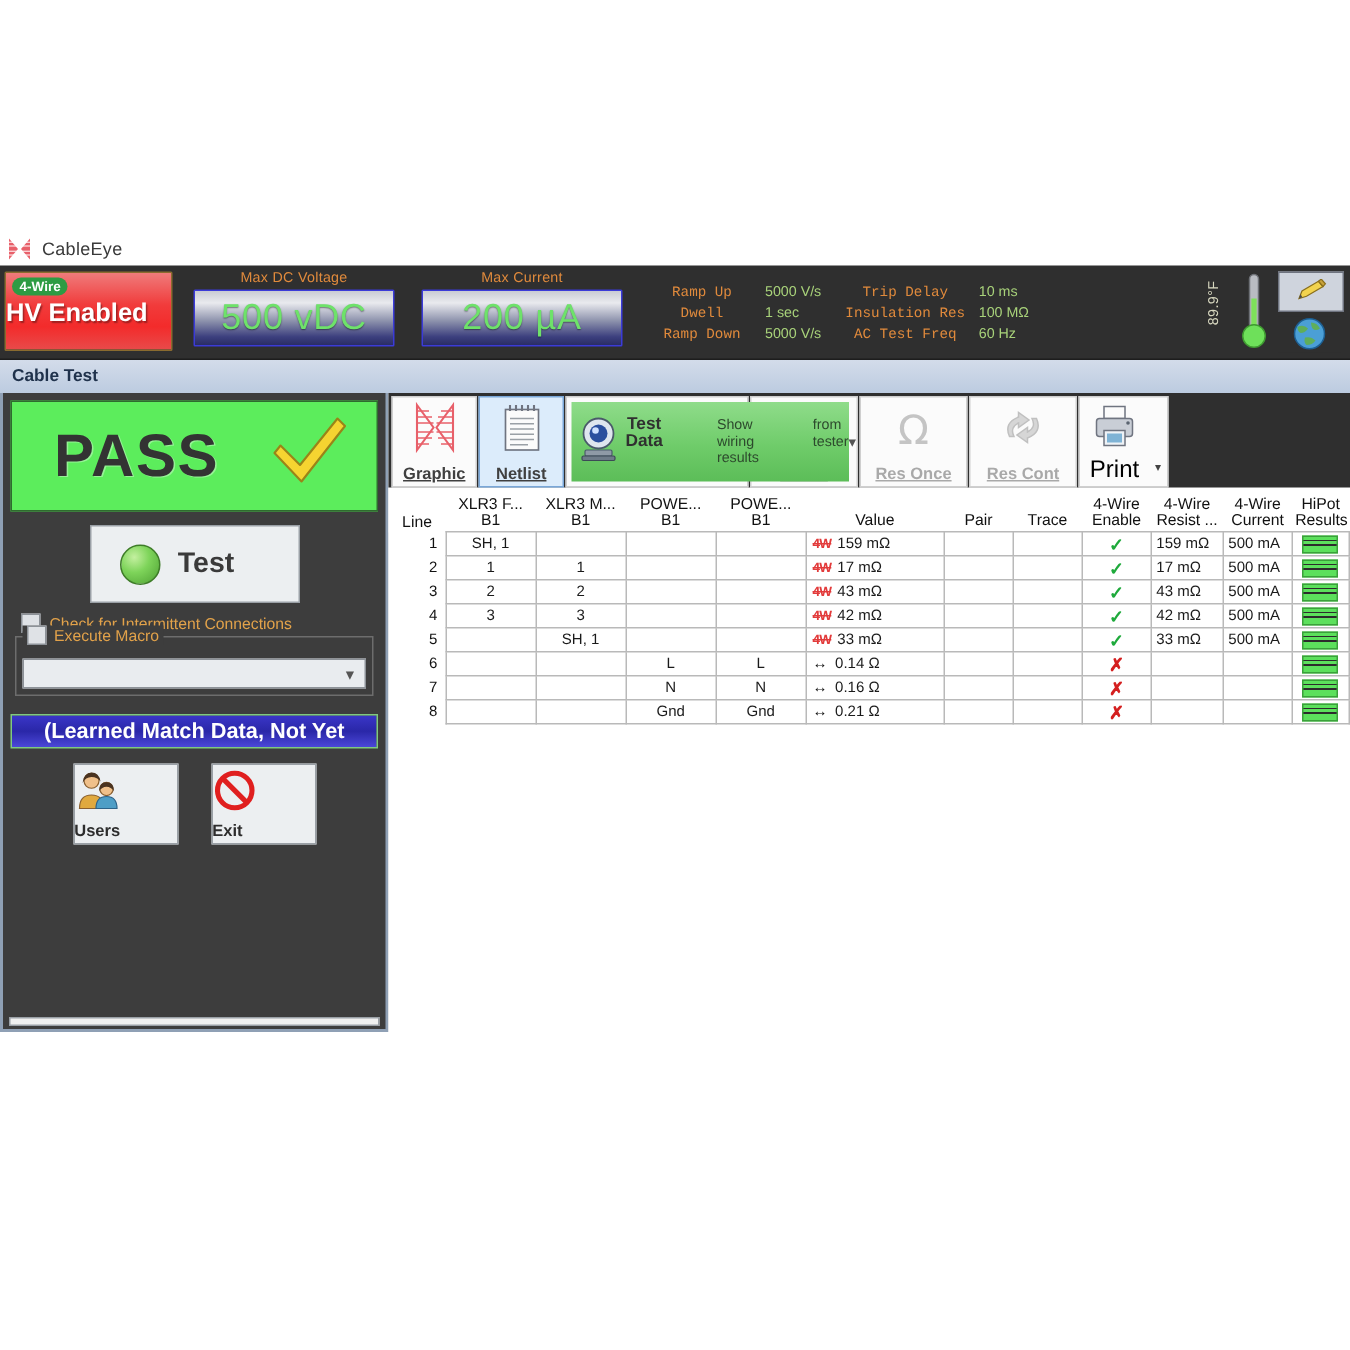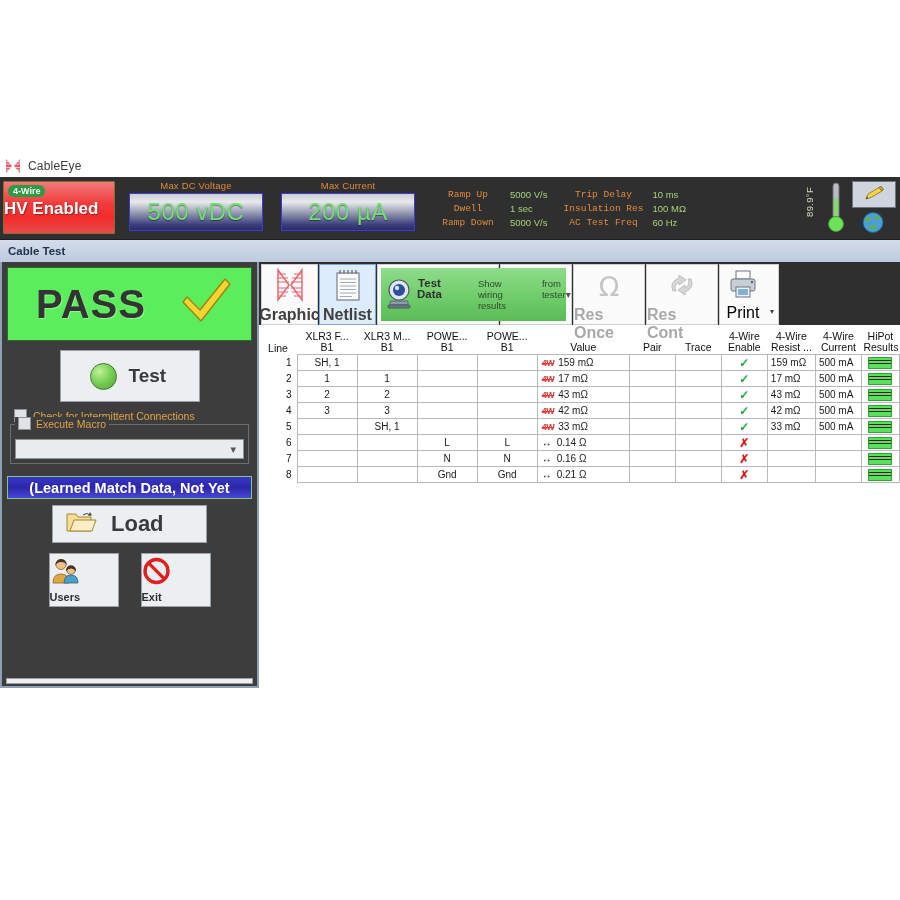--- a/index.html
+++ b/index.html
@@ -109,21 +109,21 @@
     box-sizing:border-box;
   }
   .pass-box .lbl{
     font-size:40px;font-weight:bold;color:#333;letter-spacing:1px;
     text-shadow:1px 1px 0 rgba(255,255,255,.35);
   }
 
   .testbtn{
     margin:9px auto 0 auto;width:140px;height:52px;background:#eceff1;
     border:1px solid #9aa0a6;display:flex;align-items:center;gap:12px;
-    padding-left:29px;box-sizing:border-box;
+    padding-left:19px;box-sizing:border-box;
   }
   .testbtn .led{
     width:25px;height:25px;border-radius:50%;
     background:radial-gradient(circle at 34% 30%,#c4f0a0 0%,#7ed45a 42%,#4ea033 100%);
     border:1px solid #3e7c28;flex:0 0 auto;
   }
   .testbtn .cap{font-size:19px;font-weight:bold;color:#3a3a3a;}
 
   .chkrow{display:flex;align-items:center;gap:6px;margin:7px 0 0 12px;}
   .chkbox{width:11px;height:11px;background:#dfe2e6;border:1px solid #8d9298;flex:0 0 auto;}
@@ -173,21 +173,21 @@
   .rightpanel{flex:1;background:#ffffff;position:relative;display:flex;flex-direction:column;}
   .ribbon{
     height:63px;background:#2f2f2f;display:flex;align-items:stretch;padding:2px 0 0 2px;
     box-sizing:border-box;position:relative;
   }
   .rb{
     width:57px;background:#fbfbfb;border:1px solid #cfcfcf;margin-right:1px;
     display:flex;flex-direction:column;align-items:center;justify-content:space-between;
     padding:3px 0 2px 0;box-sizing:border-box;
   }
-  .rb .cap{font-size:16px;font-weight:bold;color:#404040;}
+  .rb .cap{font-size:11px;font-weight:bold;color:#404040;text-decoration:underline;}
   .rb.sel{background:#dcecfb;border-color:#7aa7d8;}
   .rb.dis .cap{color:#a9a9a9;}
   .rb.wide{width:72px;}
   .rb-testdata{
     width:122px;background:#fbfbfb;border:1px solid #cfcfcf;margin-right:1px;
     display:flex;align-items:stretch;box-sizing:border-box;position:relative;
   }
   .td-green{
     flex:1;margin:3px 0 3px 3px;
     background:linear-gradient(180deg,#8fdc8a 0%,#6fcc6a 55%,#5cbd58 100%);
@@ -374,31 +374,20 @@
           <span class="chklabel">Execute Macro</span>
         </div>
         <div class="combo">
           <span></span>
           <span class="chev">▾</span>
         </div>
       </div>
 
       <div class="learned">(Learned Match Data, Not Yet</div>
 
-      <div class="loadbtn">
-        <span>
-          <svg width="32" height="26" viewBox="0 0 32 26">
-            <path d="M2 22 L2 5 L11 5 L13 8 L26 8 L26 22 Z" fill="#f4dd9a" stroke="#a8872f" stroke-width="1"></path>
-            <path d="M5 22 L9 11 L31 11 L27 22 Z" fill="#fbefc6" stroke="#a8872f" stroke-width="1"></path>
-            <path d="M18 6 q4 -3 7 0" fill="none" stroke="#444" stroke-width="1"></path>
-            <path d="M25 3 L27 6.5 L23.2 6.8 Z" fill="#444"></path>
-          </svg>
-        </span>
-        <span class="cap">Load</span>
-      </div>
 
       <div class="botrow">
         <div class="sqbtn">
           <span>
             <svg width="30" height="28" viewBox="0 0 30 28">
               <circle cx="11" cy="7.5" r="5" fill="#f0c08a" stroke="#8a6030" stroke-width="0.8"></circle>
               <path d="M5 9 q1 -7 6 -7 q5 0 6 6 q-2 -3 -6 -3 q-4 0 -6 4 Z" fill="#4a3320"></path>
               <path d="M3 26 q0 -9 8 -9 q8 0 8 9 Z" fill="#e0a93f" stroke="#8a6030" stroke-width="0.8"></path>
               <circle cx="21" cy="13" r="4.4" fill="#f0c08a" stroke="#8a6030" stroke-width="0.8"></circle>
               <path d="M16 14.5 q0 -6 5 -6 q5 0 5 6 q-2 -3 -5 -3 q-3 0 -5 3 Z" fill="#4a3320"></path>

